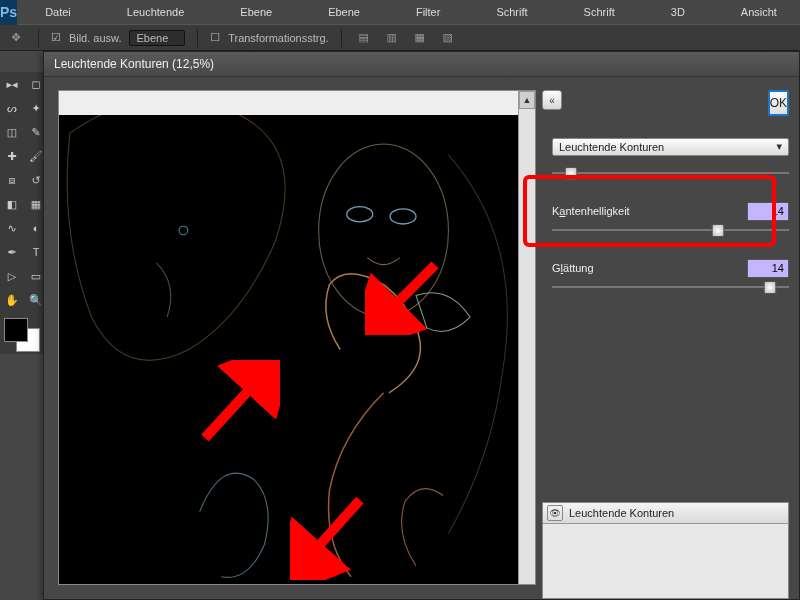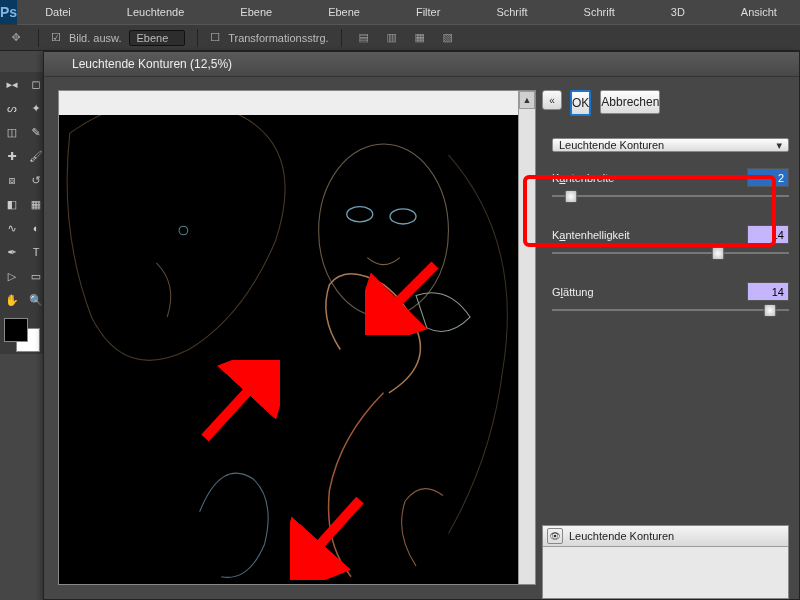--- a/index.html
+++ b/index.html
@@ -7,31 +7,31 @@
 .ps-badge{width:40px;height:24px;background:#0a3960;color:#7fb7e6;font-weight:bold;font-size:14px;display:flex;align-items:center;justify-content:center;border-bottom:1px solid #333;}
 .menu-item{padding:0 28px;height:24px;display:flex;align-items:center;cursor:default;color:#ddd;}
 .optbar{height:25px;background:#3a3a3a;border-top:1px solid #555;border-bottom:1px solid #222;display:flex;align-items:center;padding-left:6px;gap:8px;color:#bbb;overflow:hidden;}
 .optbar .sep{width:1px;height:18px;background:#222;margin:0 4px;}
 .opt-icon{width:20px;height:20px;display:flex;align-items:center;justify-content:center;color:#999;}
 .left-tools{position:absolute;left:0;top:72px;width:48px;background:#3a3a3a;border-right:1px solid #222;display:flex;flex-wrap:wrap;}
 .tool{width:24px;height:24px;display:flex;align-items:center;justify-content:center;color:#ccc;}
 .swatches{width:44px;height:38px;position:relative;margin:4px 0 0 2px;}
 .sw{width:22px;height:22px;border:1px solid #888;position:absolute;}
 .dialog{position:absolute;left:43px;top:51px;right:0;bottom:0;background:#474747;border:1px solid #222;box-shadow:-2px 2px 6px rgba(0,0,0,.35);}
-.dlg-title{height:24px;background:linear-gradient(#5a5a5a,#484848);display:flex;align-items:center;padding-left:28px;color:#eee;font-size:12px;border-bottom:1px solid #333;}
+.dlg-title{height:24px;background:linear-gradient(#5a5a5a,#484848);display:flex;align-items:center;padding-left:10px;color:#eee;font-size:12px;border-bottom:1px solid #333;}
 .dlg-body{position:absolute;top:24px;left:0;right:0;bottom:0;display:flex;}
 .preview-pane{flex:1;background:#eee;margin:14px 0 14px 14px;border:1px solid #888;position:relative;overflow:hidden;}
 .preview-inner{position:absolute;top:24px;left:0;right:0;bottom:0;background:#000;}
 .vscroll{position:absolute;right:0;top:0;bottom:0;width:16px;background:#e2e2e2;border-left:1px solid #999;}
 .vscroll .arrow{height:16px;background:#cfcfcf;border:1px solid #999;display:flex;align-items:center;justify-content:center;font-size:9px;color:#333;}
 .img-svg{width:100%;height:100%;}
 .controls{width:247px;padding:14px 10px 0 6px;display:flex;flex-direction:column;}
 .btn-row{display:flex;gap:8px;margin-bottom:8px;align-items:flex-start;}
 .toggle{width:18px;height:18px;background:linear-gradient(#fafafa,#d8d8d8);border:1px solid #888;border-radius:3px;display:flex;align-items:center;justify-content:center;font-size:10px;color:#333;}
-.btn-col{flex:1;display:flex;gap:9px;}
+.btn-col{flex:1;display:flex;flex-direction:column;gap:2px;align-items:flex-end;}
 .btn{height:22px;background:linear-gradient(#fdfdfd,#dcdcdc);border:1px solid #888;border-radius:2px;color:#222;font-size:12px;display:flex;align-items:center;justify-content:center;}
 .btn.primary{border:2px solid #1a75cf;}
 .combo{height:20px;background:linear-gradient(#fdfdfd,#dcdcdc);border:1px solid #888;border-radius:2px;color:#222;font-size:11px;display:flex;align-items:center;padding:0 6px;position:relative;margin:14px 0 4px 10px;}
 .combo::after{content:"▾";position:absolute;right:6px;color:#333;}
 .param-group{margin:0 0 0 10px;padding:4px 0 10px;}
 .param-row{display:flex;align-items:center;justify-content:space-between;margin-top:8px;}
 .param-label{color:#eee;font-size:11px;}
 .param-label .u{text-decoration:underline;}
 .param-val{width:36px;height:17px;background:#c4b5fd;border:1px solid #555;color:#000;font-size:11px;text-align:right;padding-right:4px;display:flex;align-items:center;justify-content:flex-end;}
 .param-val.sel{background:#2a6cbf;color:#fff;}
@@ -135,33 +135,26 @@
       <div class="vscroll">
         <div class="arrow">▲</div>
       </div>
     </div>
 
     <div class="controls">
       <div class="btn-row">
         <div class="toggle">«</div>
         <div class="btn-col">
           <div class="btn primary">OK</div>
-          <div class="btn">Abbrechen</div>
         </div>
       </div>
 
       <div class="combo">Leuchtende Konturen</div>
 
       <div class="param-group">
-        <div class="param-row">
-          <span class="param-label">
-            <span>K</span><span class="u">a</span><span>ntenbreite</span>
-          </span>
-          <span class="param-val sel">2</span>
-        </div>
         <div class="slider">
           <div class="track"></div>
             <div class="thumb" style="left: 8%;"></div>
         </div>
       </div>
 
       <div class="param-group">
         <div class="param-row">
           <span class="param-label">
             <span>K</span><span class="u">a</span><span>ntenhelligkeit</span>

